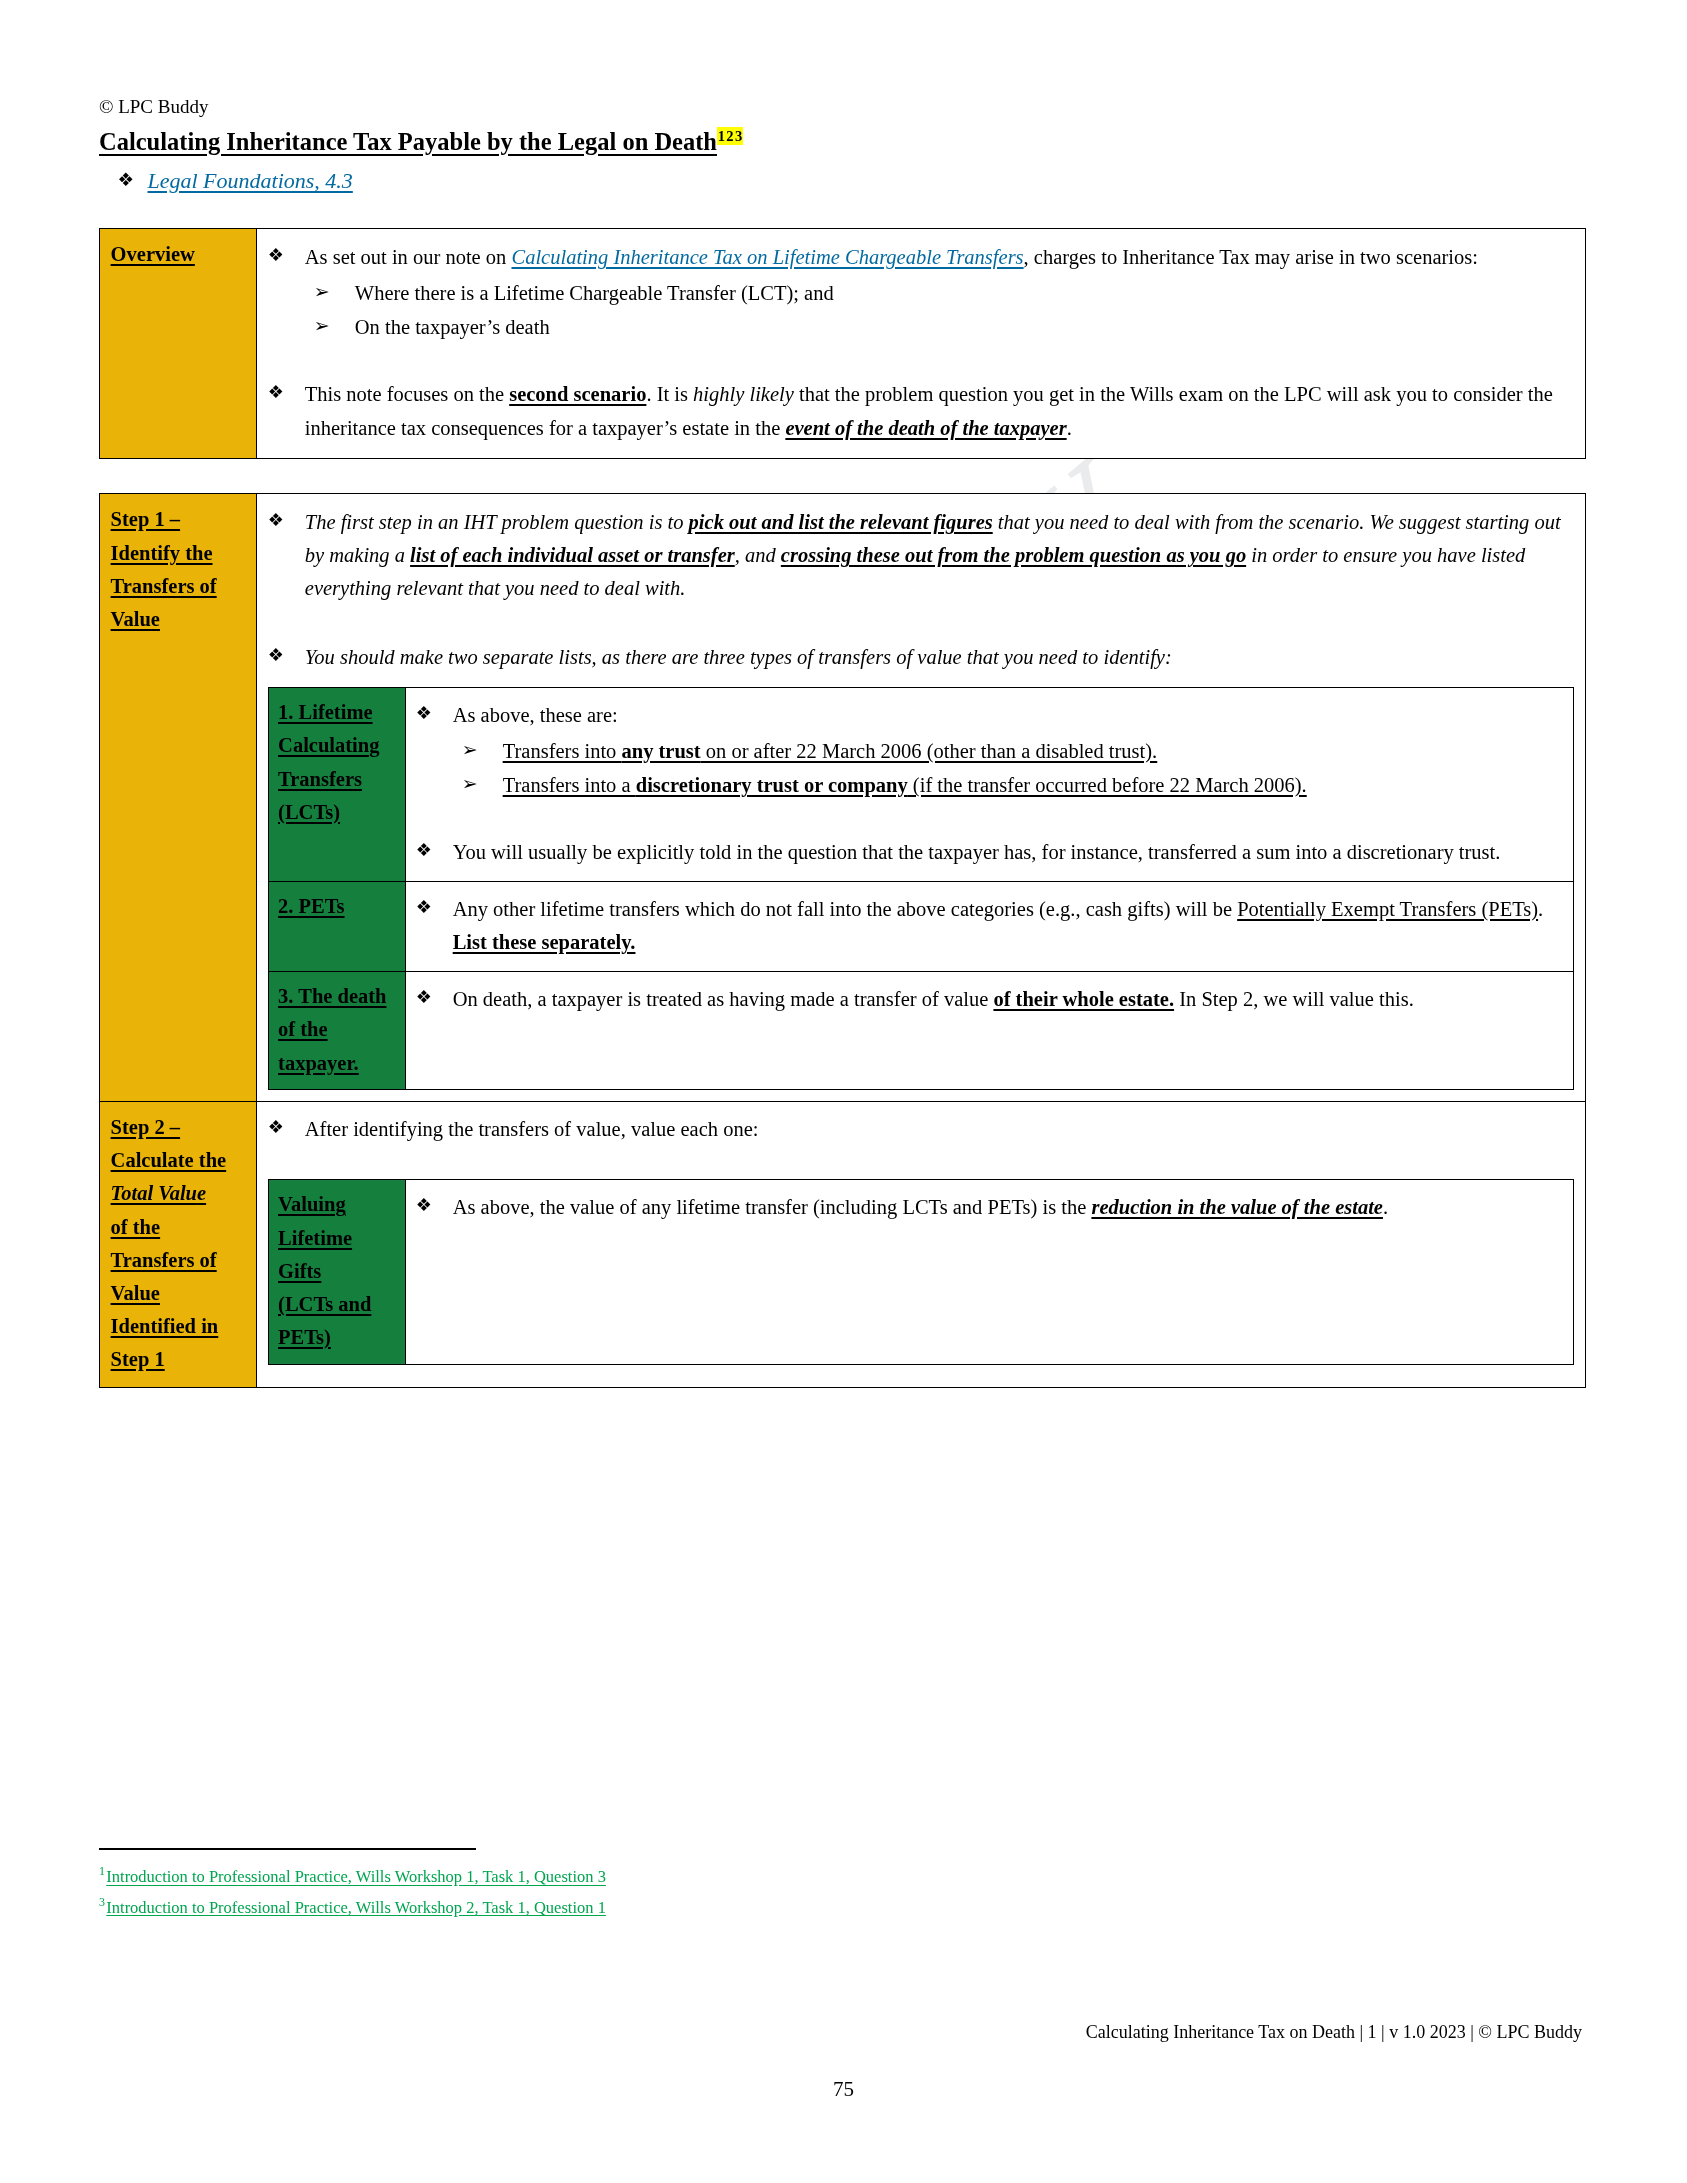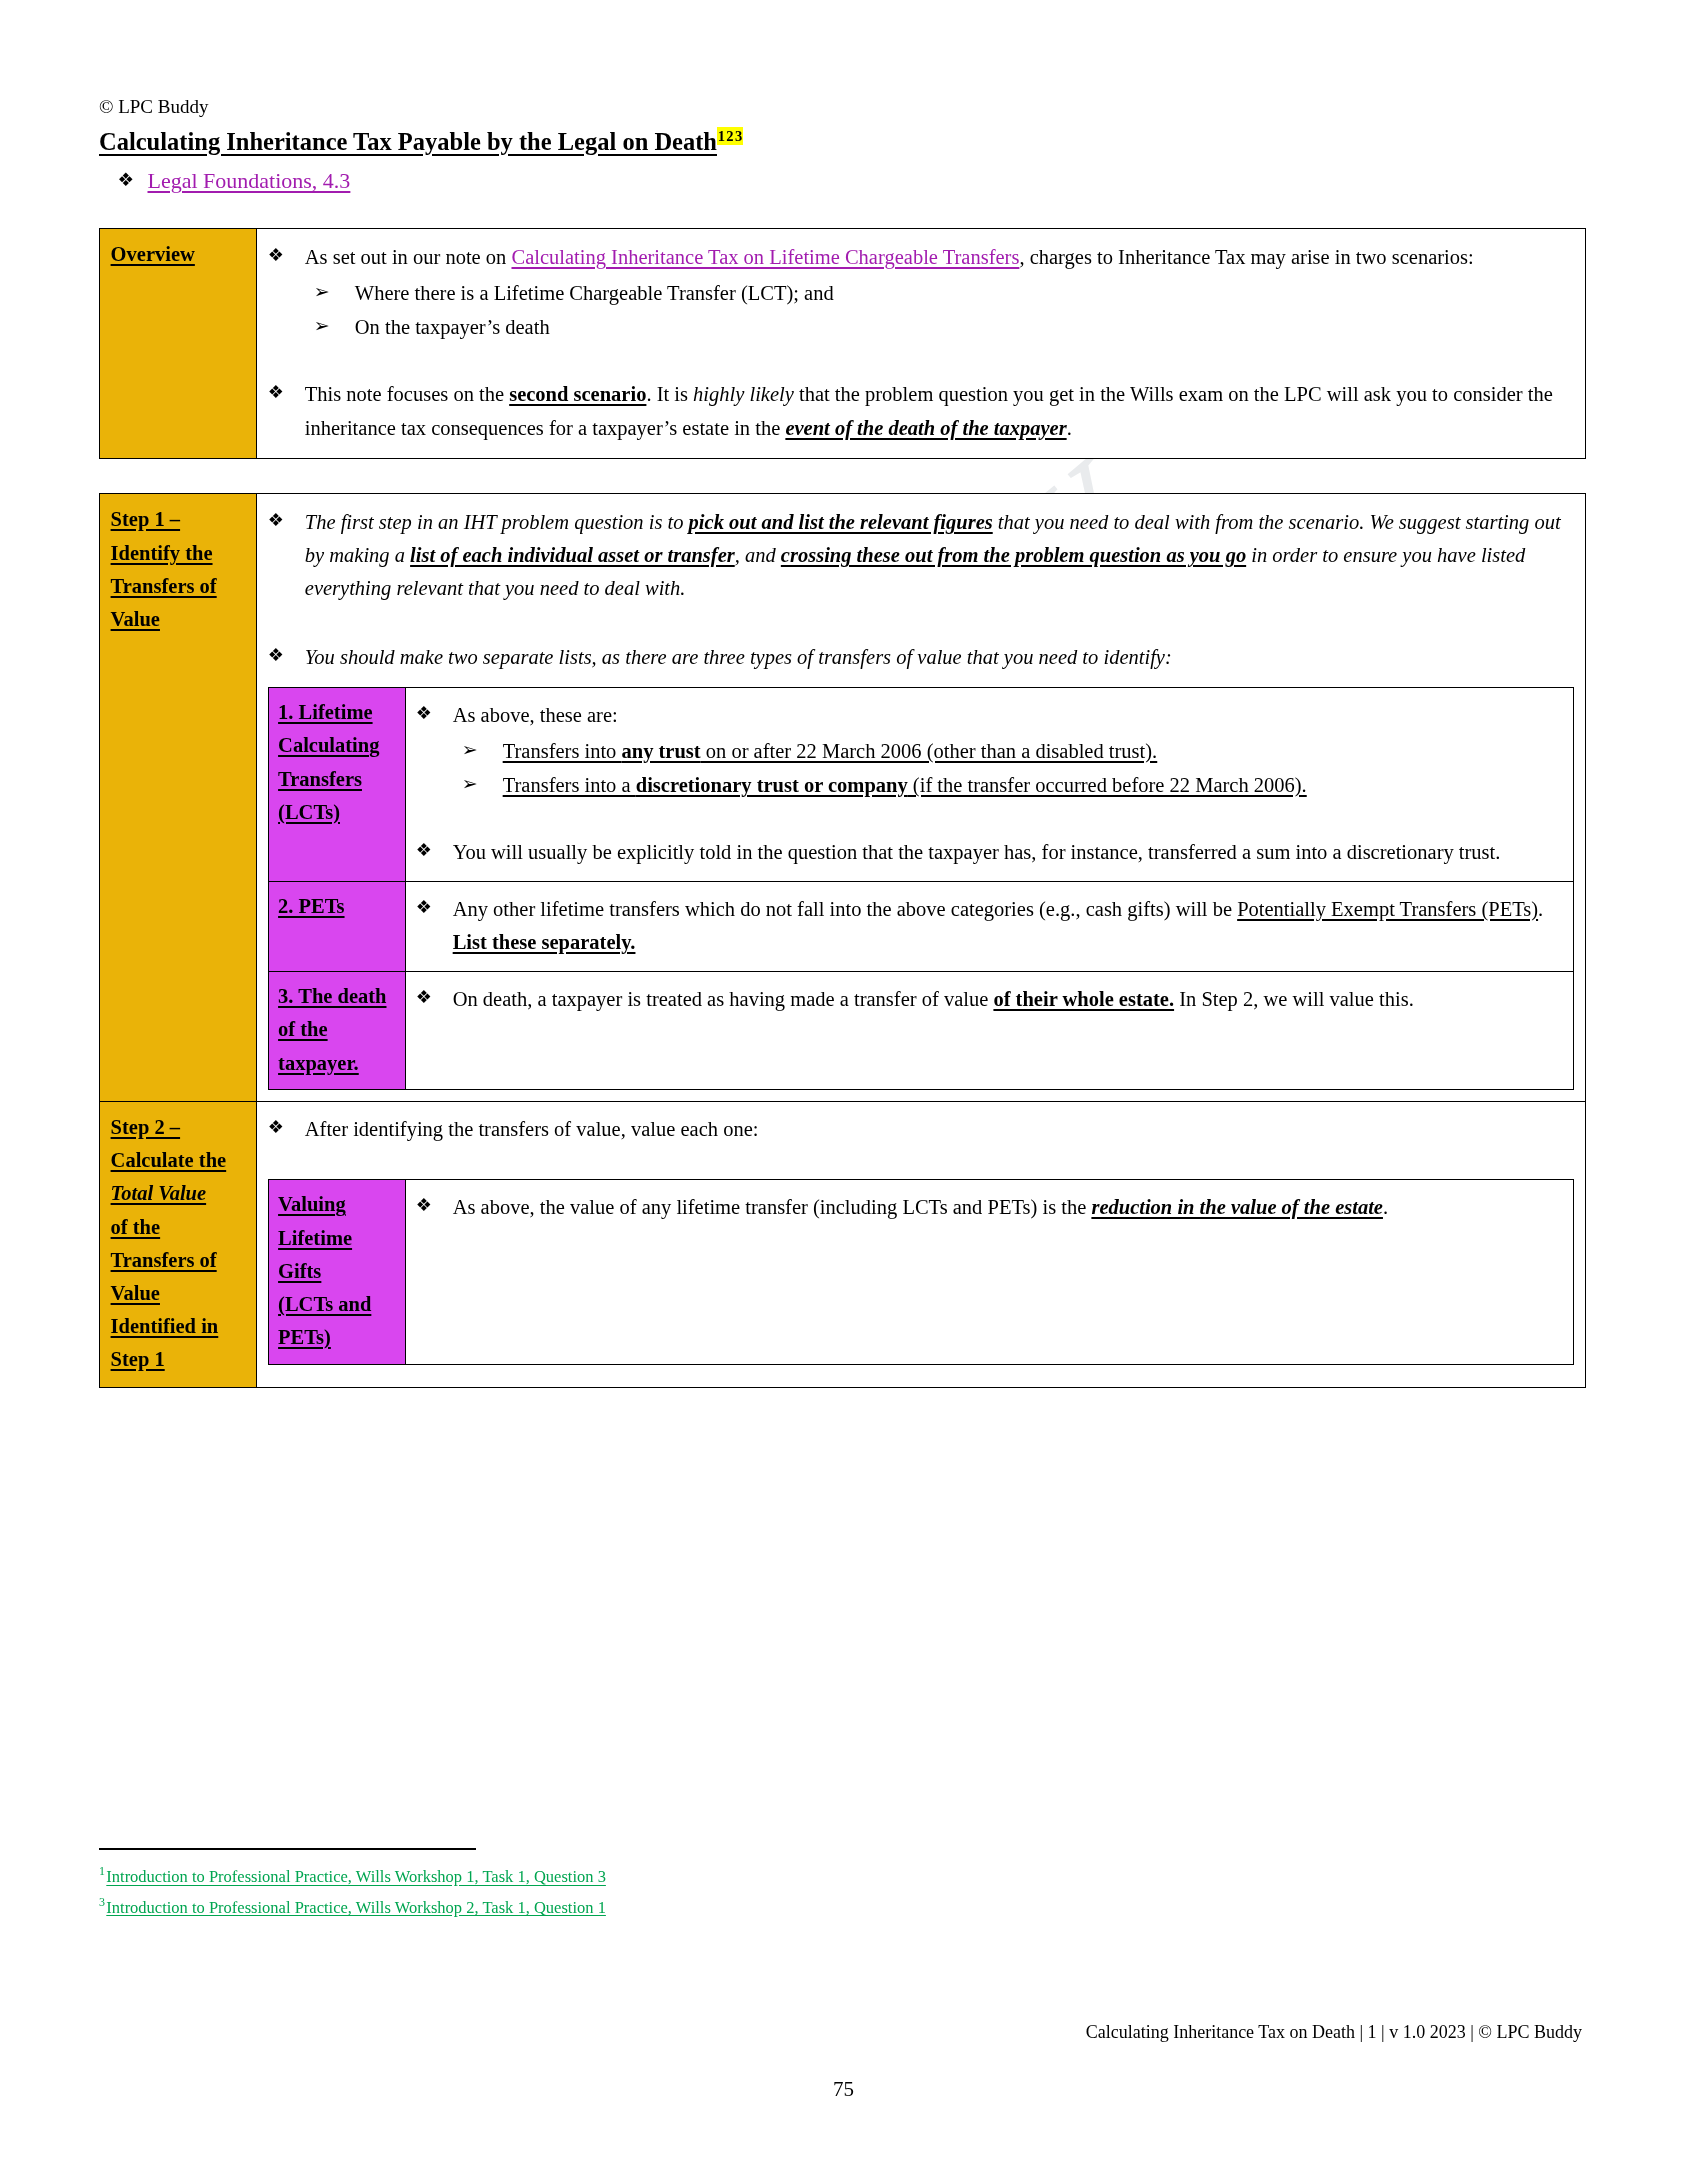--- a/index.html
+++ b/index.html
@@ -70,21 +70,22 @@
     font-size:22px;
   }
   .bullet-diamond{
     display:inline-block;
     width:30px;
     flex:0 0 30px;
     font-size:18.5px;
     line-height:1.35;
   }
   .greenlink{
-    color:#a21caf;
+    color:#0369a1;
+    font-style:italic;
     text-decoration:underline;
     text-underline-offset:3.3px;
   }
 
   
   table.outer{
     border-collapse:collapse;
     width:1487px;
     table-layout:fixed;
     margin-top:0;
@@ -148,21 +149,21 @@
     margin-top:13.2px;
   }
   table.nested td{
     border:1.3px solid #000;
     vertical-align:top;
     padding:8px 9.3px 9.3px 9.3px;
     font-size:20.5px;
     line-height:1.62;
   }
   td.ncat{
-    background:#d946ef;
+    background:#15803d;
     width:118px;
   }
   td.ncat .u{
     text-decoration:underline;
     text-underline-offset:2.6px;
     font-weight:bold;
   }
   td.nbody{background:#fff;padding-left:13.2px;}
 
   

